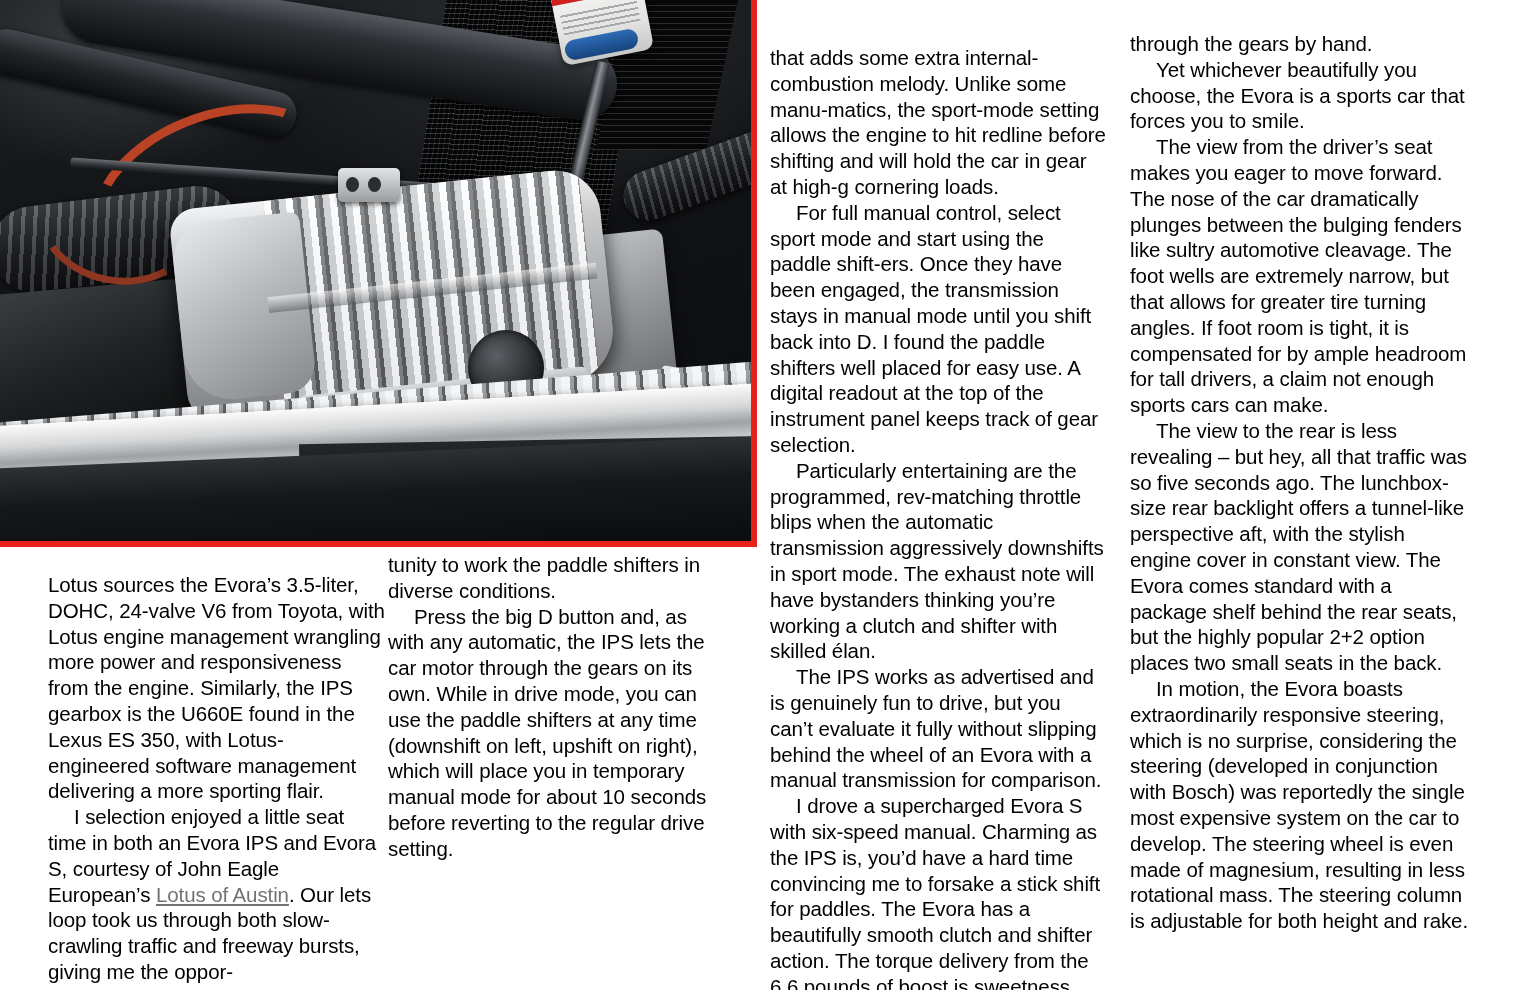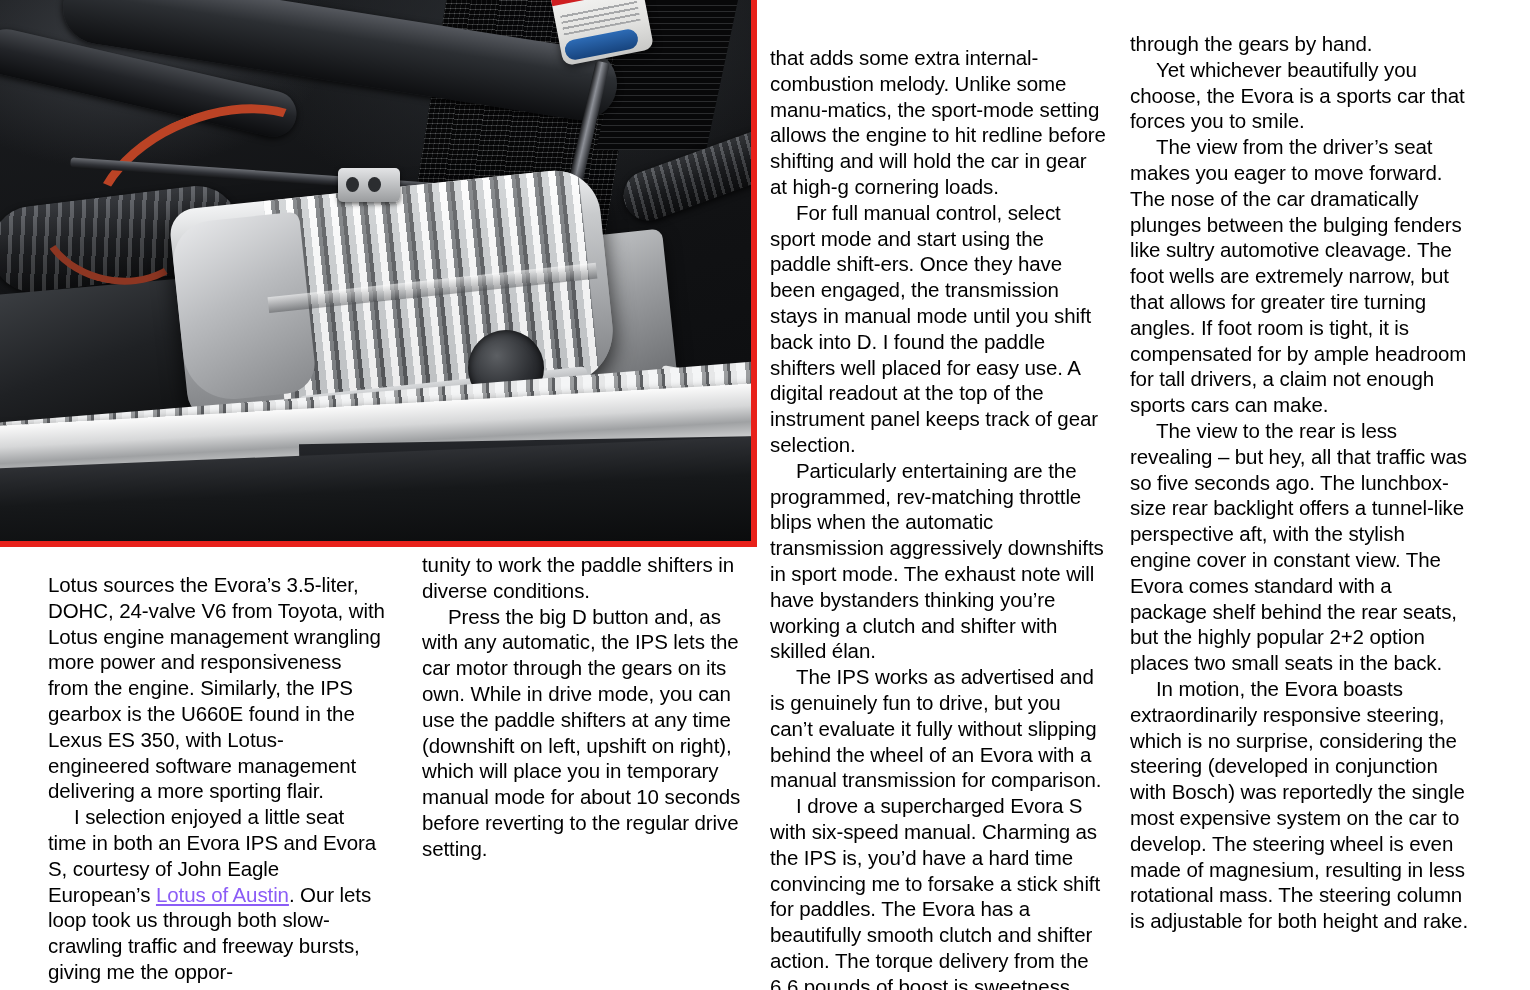--- a/index.html
+++ b/index.html
@@ -306,26 +306,26 @@
     color: #000;
     letter-spacing: -0.1px;
   }
   .col p {
     margin: 0;
   }
   .col p + p {
     text-indent: 26px;
   }
   #col1 { left: 48px;   top: 572px; width: 337px; }
-  #col2 { left: 422px;  top: 552px; width: 334px; }
+  #col2 { left: 388px;  top: 552px; width: 334px; }
   #col3 { left: 770px;  top: 45px;  width: 336px; }
   #col4 { left: 1130px; top: 31px;  width: 340px; }
 
   .link {
-    color: #8b5cf6;
+    color: #737373;
   }
 </style>
 </head>
 <body>
 
 <div class="page">
 
   <div class="photo-frame">
     <div class="photo">
       <div class="mesh"></div>

